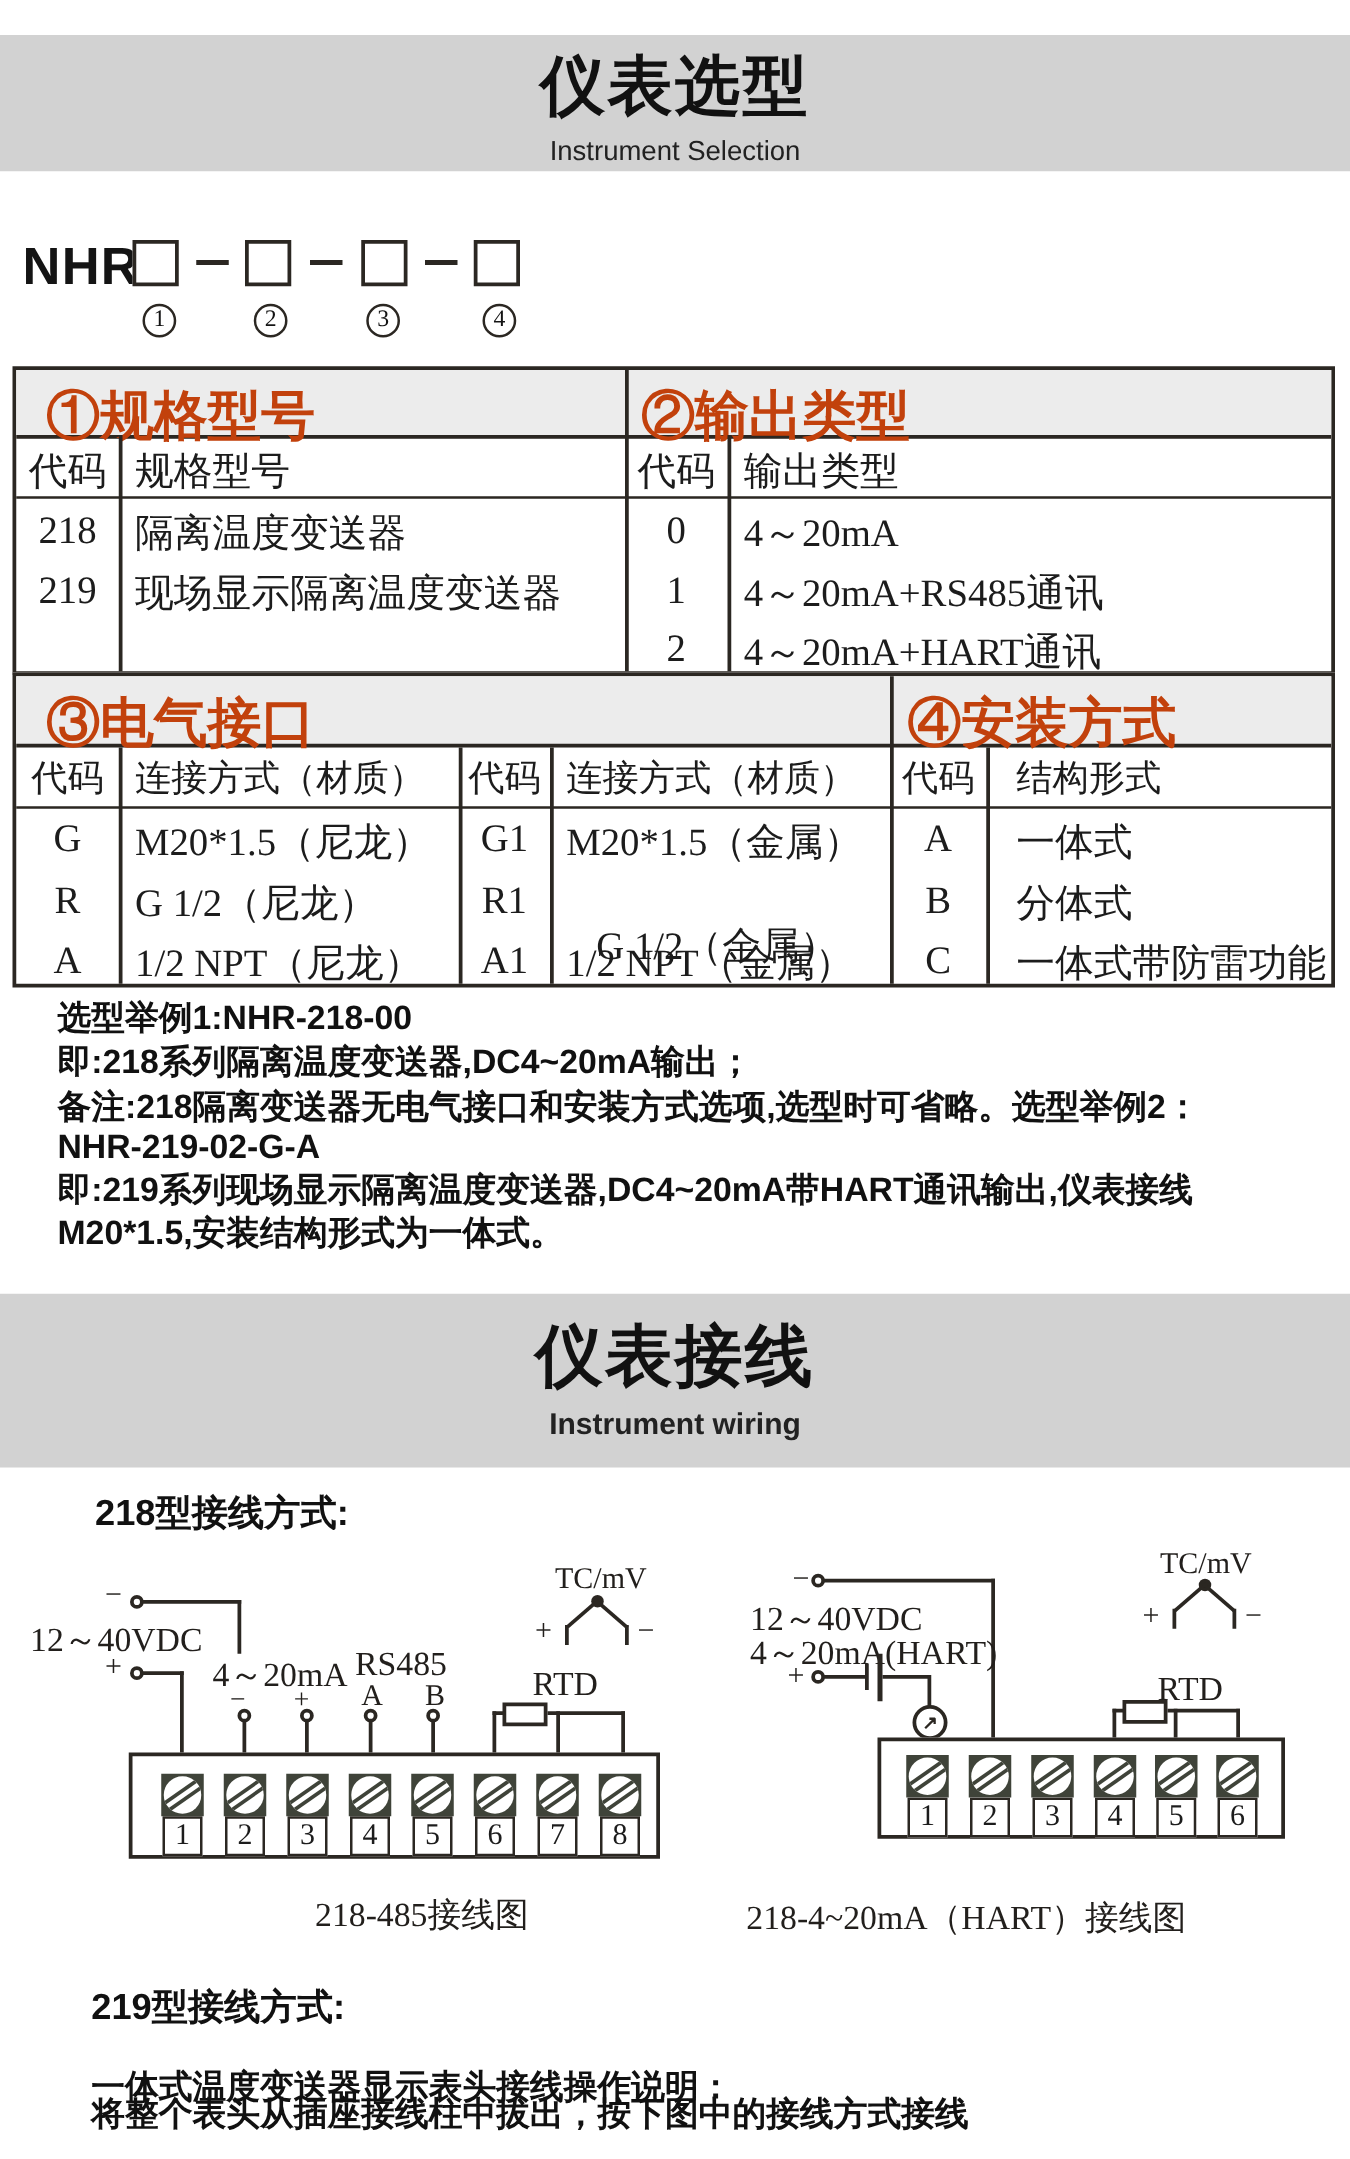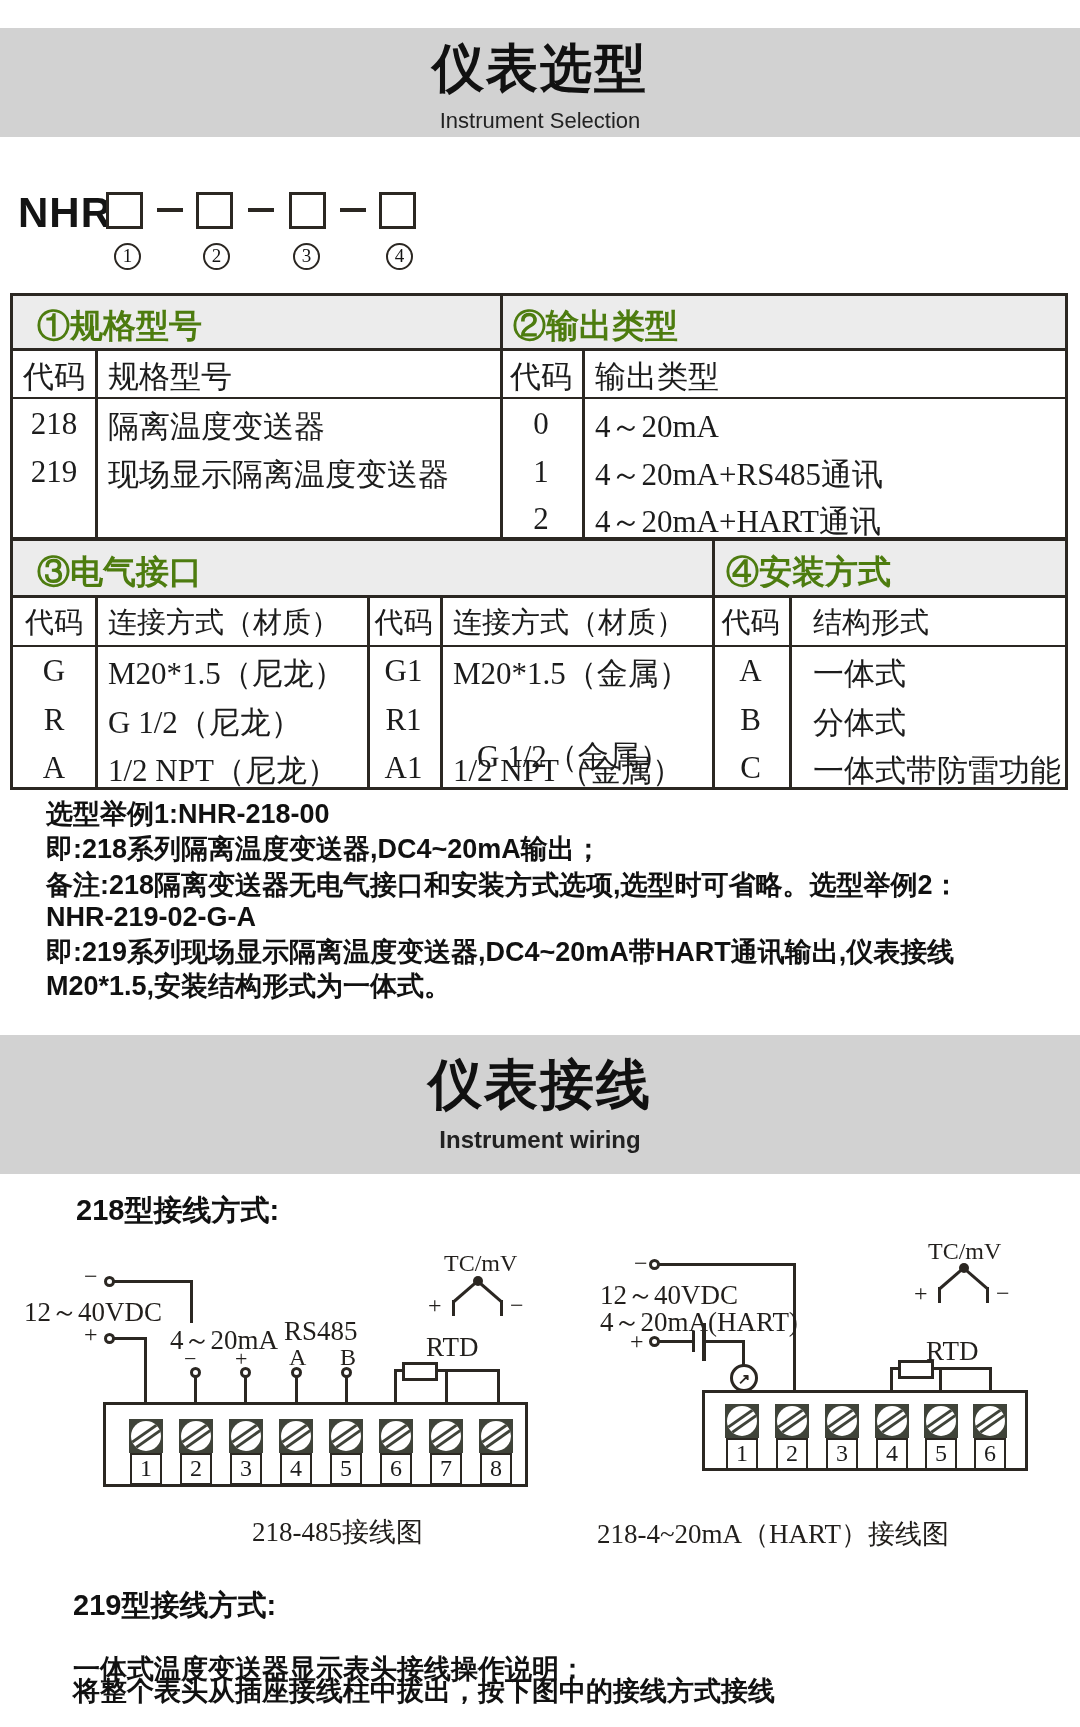--- a/index.html
+++ b/index.html
@@ -11,21 +11,21 @@
   .banner .t{display:block;font-weight:700;font-size:52px;letter-spacing:2px;color:#111;}
   .banner .s{display:block;font-size:22px;color:#222;margin-top:4px;}
   
   .mbox{position:absolute;width:37px;height:37px;border:3px solid #2b2722;box-sizing:border-box;background:#fff;}
   .mdash{position:absolute;height:4px;background:#2b2722;}
   .mcirc{position:absolute;width:27px;height:27px;border:2.5px solid #2b2722;border-radius:50%;box-sizing:border-box;
          text-align:center;font-family:"Liberation Serif","DejaVu Serif",serif;font-size:19px;line-height:22px;}
   
   .tbl{position:absolute;border:3px solid #2b2722;box-sizing:border-box;background:#fff;}
   .gband{position:absolute;left:0;top:0;right:0;background:#ececec;border-bottom:3px solid #2b2722;}
-  .hb{position:absolute;font-weight:700;font-size:33px;color:#4d7c0f;white-space:nowrap;}
+  .hb{position:absolute;font-weight:700;font-size:43px;color:#c2410c;white-space:nowrap;}
   .tv{position:absolute;width:3px;background:#2b2722;}
   .th2{position:absolute;left:0;height:2px;background:#2b2722;}
   .ct{position:absolute;font-family:"Liberation Serif","DejaVu Serif",serif;font-size:31px;color:#1c1c1c;white-space:nowrap;}
   .cc{text-align:center;}
   
   .ex{position:absolute;left:46px;font-weight:700;font-size:27px;color:#111;white-space:nowrap;}
   
   .dh{position:absolute;font-weight:700;font-size:29px;color:#111;white-space:nowrap;}
   .dl{position:absolute;font-family:"Liberation Serif","DejaVu Serif",serif;font-size:27px;color:#221f1c;white-space:nowrap;}
   .ds{font-size:24px;}

